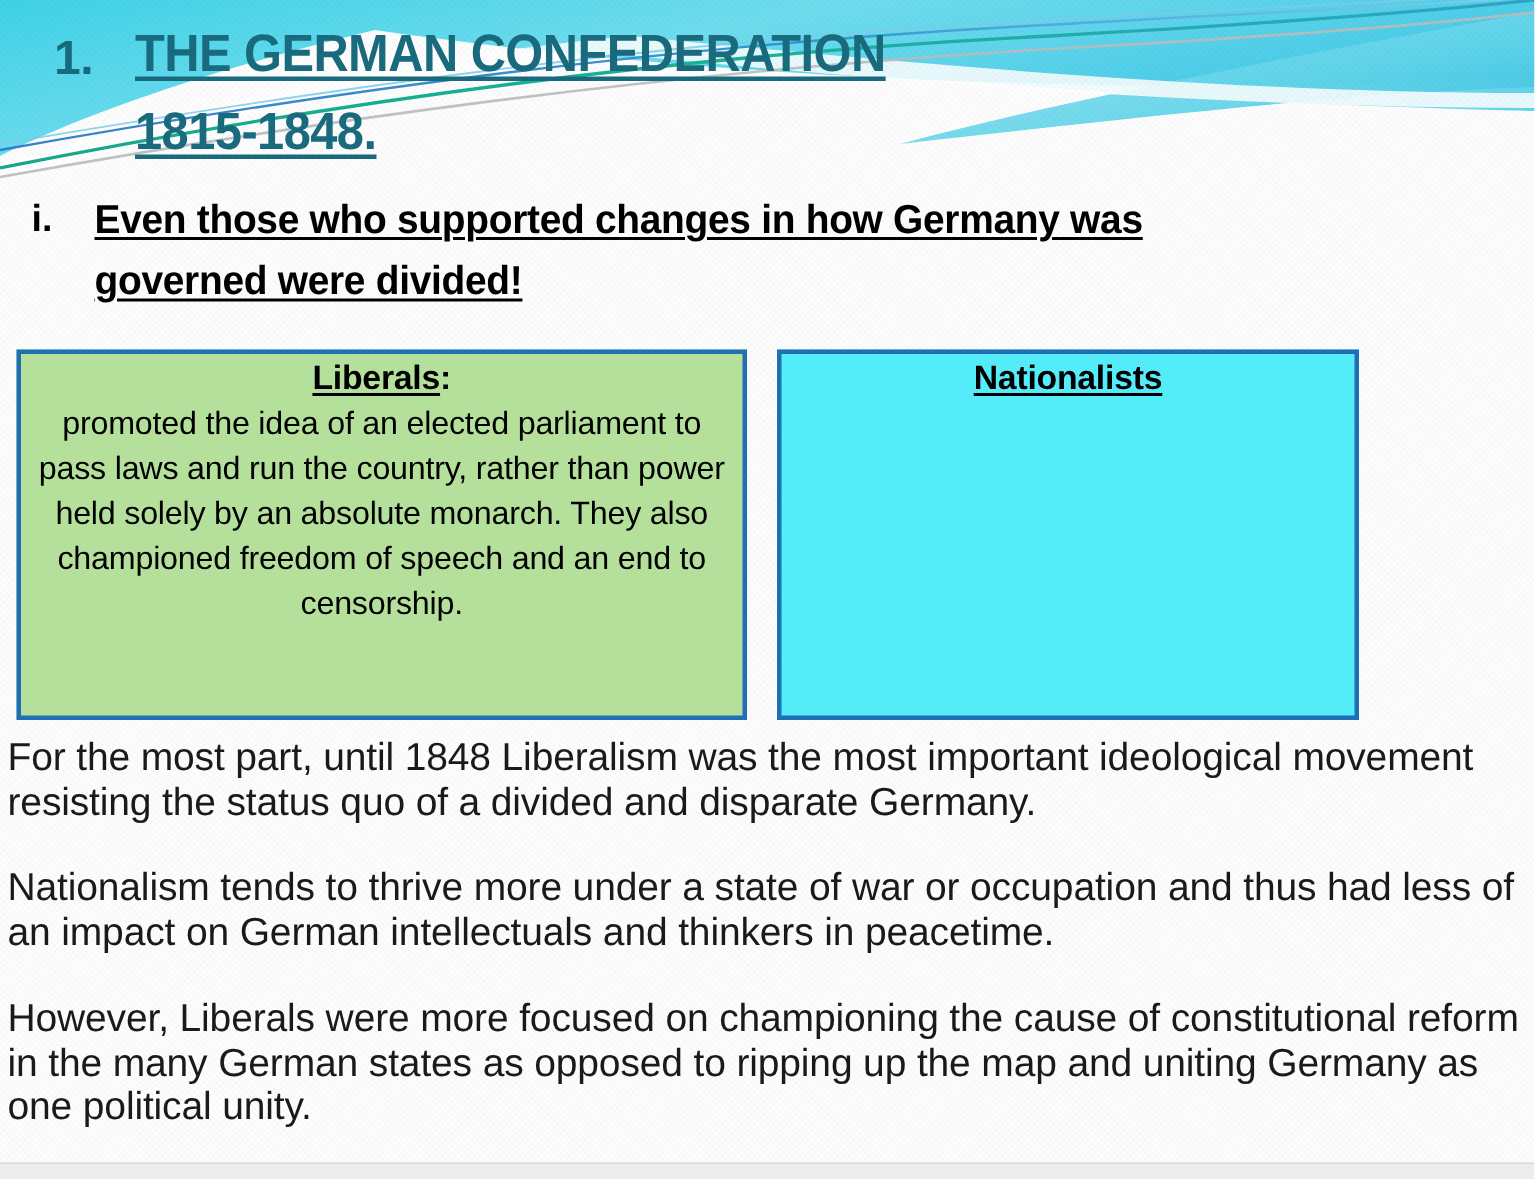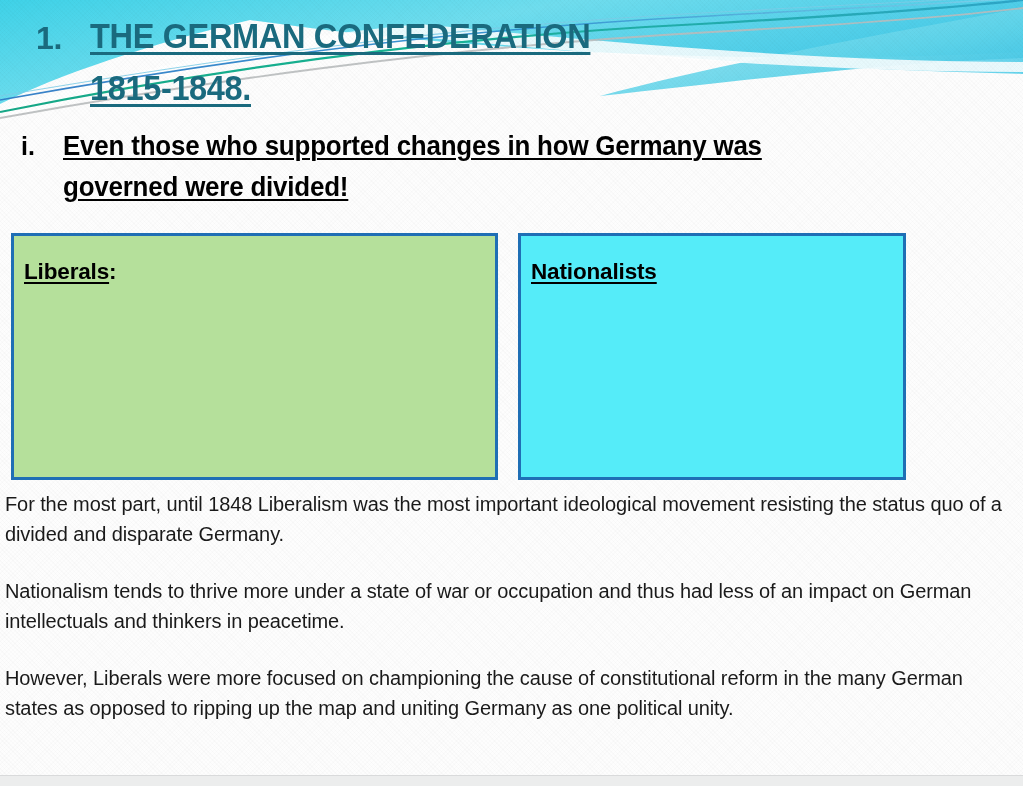--- a/index.html
+++ b/index.html
@@ -118,26 +118,27 @@
     text-underline-offset: 3px;
   }
 
   
   .callout {
     position: absolute;
     top: 233px;
     height: 247px;
     box-sizing: border-box;
     border: 3px solid #1F6FB5;
-    padding: 20px 10px 4px 10px;
+    padding: 0 10px 4px 10px;
     font-size: 21.5px;
     line-height: 30px;
     color: #000000;
     letter-spacing: -0.15px;
     overflow: hidden;
+    text-align: center;
   }
   #box-liberals {
     left: 11px;
     width: 487px;
     background: #B5E09B;
   }
   #box-nationalists {
     left: 518px;
     width: 388px;
     background: #55ECF9;
@@ -159,21 +160,21 @@
 
   
   #paragraphs {
     position: absolute;
     left: 5px;
     top: 490px;
     width: 1010px;
   }
   #paragraphs p {
     margin: 0 0 28px 0;
-    font-size: 20px;
+    font-size: 26px;
     line-height: 29.5px;
     color: #1a1a1a;
     letter-spacing: -0.1px;
   }
   #paragraphs p:last-child { margin-bottom: 0; }
 
   
   #bottom-strip {
     position: absolute;
     left: 0;
@@ -253,20 +254,21 @@
   <div id="subtitle-block">
     <div id="subtitle-marker">i.</div>
     <div id="subtitle-text">
       <span class="sline">Even those who supported changes in how Germany was</span>
       <span class="sline">governed were divided!</span>
     </div>
   </div>
 
   <div class="callout" id="box-liberals">
     <span class="heading"><span class="u">Liberals</span><span>:</span></span>
+    <span class="body">promoted the idea of an elected parliament to pass laws and run the country, rather than power held solely by an absolute monarch. They also championed freedom of speech and an end to censorship.</span>
   </div>
 
   <div class="callout" id="box-nationalists">
     <span class="heading"><span class="u">Nationalists</span><span></span></span>
   </div>
 
   <div id="paragraphs">
     <p>For the most part, until 1848 Liberalism was the most important ideological movement resisting the status quo of a divided and disparate Germany.</p>
     <p>Nationalism tends to thrive more under a state of war or occupation and thus had less of an impact on German intellectuals and thinkers in peacetime.</p>
     <p>However, Liberals were more focused on championing the cause of constitutional reform in the many German states as opposed to ripping up the map and uniting Germany as one political unity.</p>

